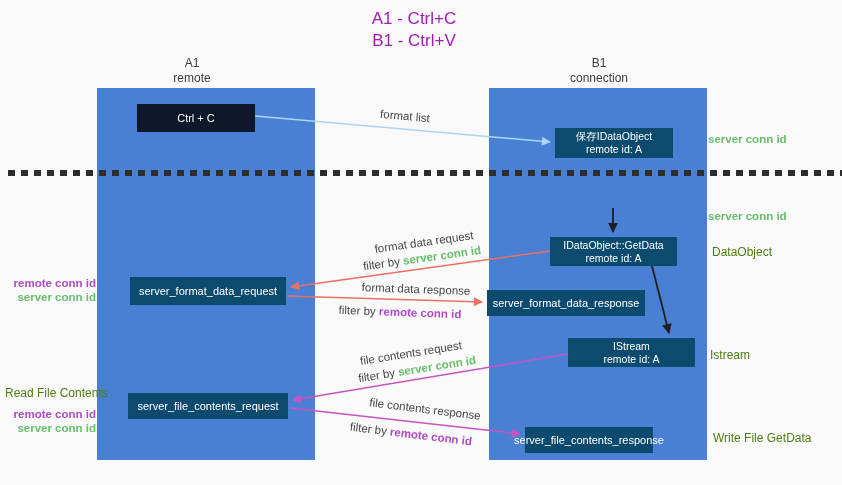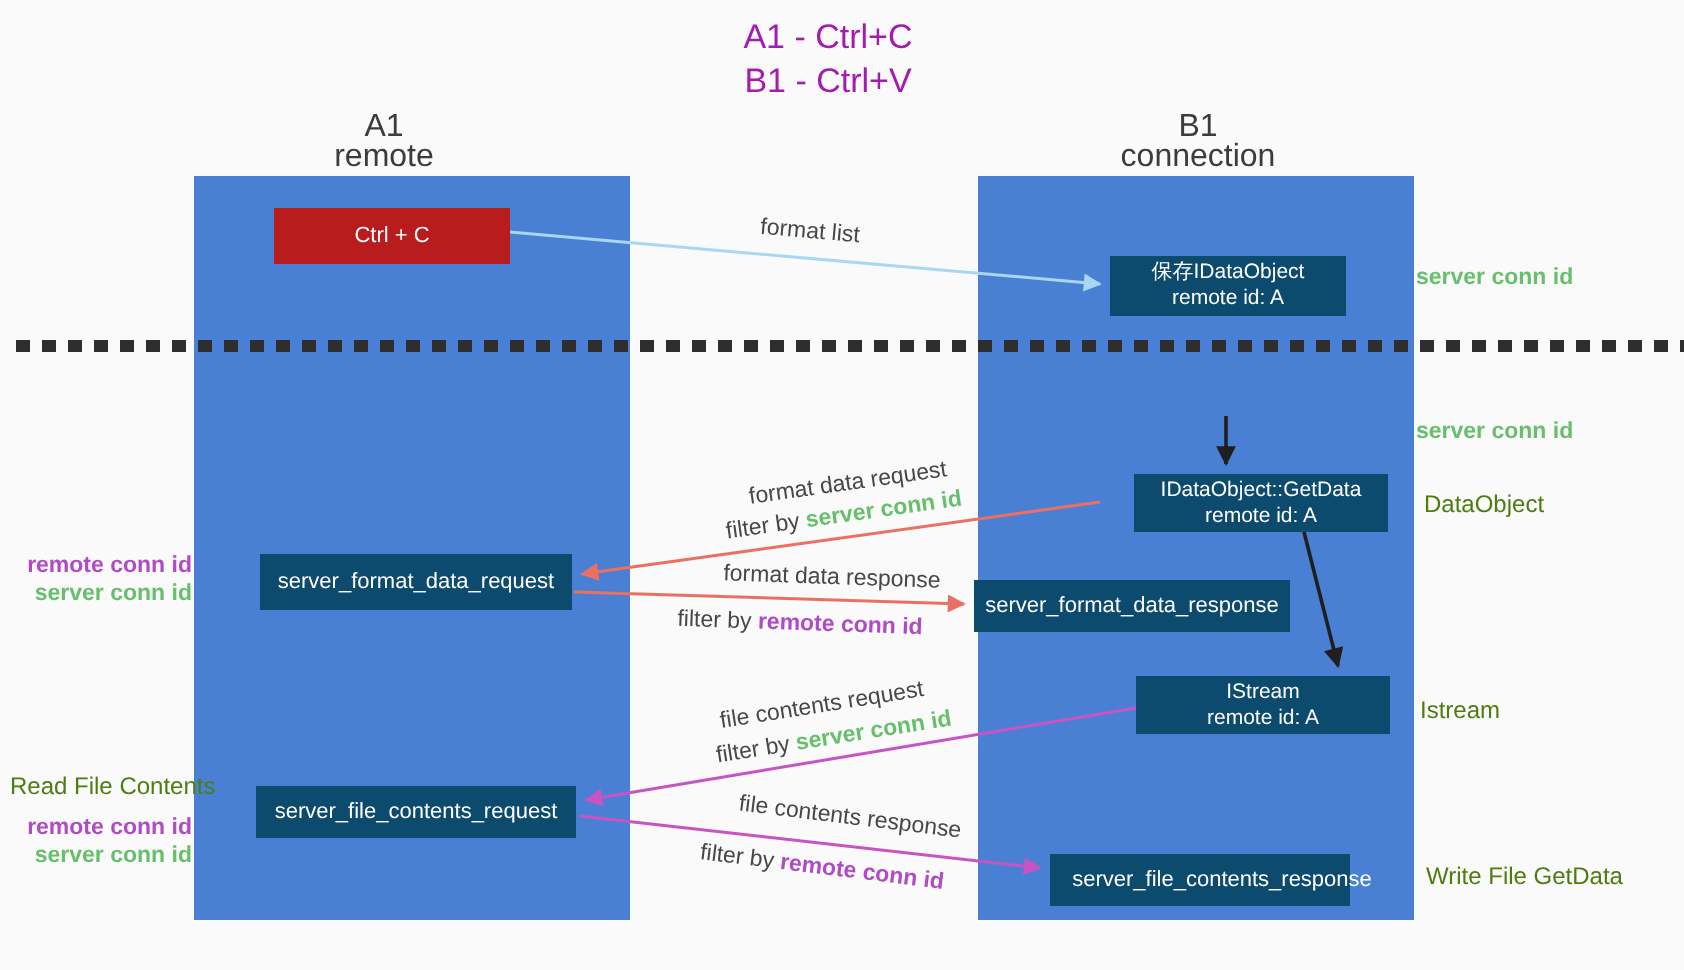--- a/index.html
+++ b/index.html
@@ -1,25 +1,25 @@
 <!DOCTYPE html>
 <html><head>
 <meta charset="utf-8">
 <style>
   html,body{margin:0;padding:0;background:#fafafa;font-family:"Liberation Sans",sans-serif;}
   .canvas{position:relative;width:842px;height:485px;background:#fafafa;overflow:hidden;}
   .lane{position:absolute;top:88px;width:218px;height:372px;background:#4a80d4;z-index:1;}
-  .lane-header{position:absolute;top:56px;text-align:center;font-size:16px;line-height:15px;color:#3c3c3c;z-index:4;}
+  .lane-header{position:absolute;top:56px;text-align:center;font-size:12px;line-height:15px;color:#3c3c3c;z-index:4;}
   .title{position:absolute;top:8px;left:304px;width:220px;text-align:center;font-size:17px;line-height:22px;color:#a21caf;z-index:4;}
   .dotted{position:absolute;top:170px;left:8px;width:834px;height:6px;z-index:2;
           background:repeating-linear-gradient(90deg,#2e2e2e 0 7px,transparent 7px 13px);}
   svg.arrows{position:absolute;left:0;top:0;z-index:2;}
   .node{position:absolute;display:flex;flex-direction:column;align-items:center;justify-content:center;
         color:#fff;font-size:11px;line-height:13px;text-align:center;z-index:3;}
-  .green{background:#b91c1c;}
+  .green{background:#0f172a;}
   .orange{background:#0c4a6e;}
   .alabel{position:absolute;white-space:nowrap;font-size:11.5px;color:#474747;z-index:4;
           transform:translate(-50%,-50%) rotate(var(--r,0deg));}
   .slabel{position:absolute;white-space:nowrap;font-size:11.5px;z-index:4;}
   .bold-green{color:#67bf6b;font-weight:bold;}
   .bold-purple{color:#ae4bc5;font-weight:bold;}
   .dark{color:#4d7c0f;font-size:12px;}
   .pair{position:absolute;left:8px;width:88px;text-align:right;font-size:11.5px;line-height:14px;font-weight:bold;z-index:4;}
 </style>
 </head>
@@ -73,21 +73,21 @@
   <div class="node green" style="left:137px;top:104px;width:118px;height:28px;">
     <span>Ctrl + C</span>
   </div>
 
   <div class="node orange" style="left:555px;top:128px;width:118px;height:30px;font-size:10.5px;">
     <span>保存IDataObject</span>
     <span>remote id: A</span>
   </div>
 
 
-  <div class="node orange" style="left:550px;top:237px;width:127px;height:29px;font-size:10.5px;margin-left:17px;">
+  <div class="node orange" style="left:550px;top:237px;width:127px;height:29px;font-size:10.5px;">
     <span>IDataObject::GetData</span>
     <span>remote id: A</span>
   </div>
 
   <div class="node orange" style="left:130px;top:277px;width:156px;height:28px;">
     <span>server_format_data_request</span>
   </div>
 
   <div class="node orange" style="left:487px;top:290px;width:158px;height:26px;">
     <span>server_format_data_response</span>
@@ -95,21 +95,21 @@
 
   <div class="node orange" style="left:568px;top:338px;width:127px;height:29px;font-size:10.5px;">
     <span>IStream</span>
     <span>remote id: A</span>
   </div>
 
   <div class="node orange" style="left:128px;top:393px;width:160px;height:26px;">
     <span>server_file_contents_request</span>
   </div>
 
-  <div class="node orange" style="left:525px;top:427px;width:128px;height:26px;padding-left:22px;">
+  <div class="node orange" style="left:525px;top:427px;width:128px;height:26px;">
     <span>server_file_contents_response</span>
   </div>
 
   <div class="alabel" style="left:405px;top:116px;--r:5deg;">format list</div>
 
   <div class="alabel" style="left:424px;top:242px;--r:-8deg;">format data request</div>
   <div class="alabel" style="left:422px;top:258px;--r:-8deg;">
     <span>filter by</span>
     <span class="bold-green">server conn id</span>
   </div>

